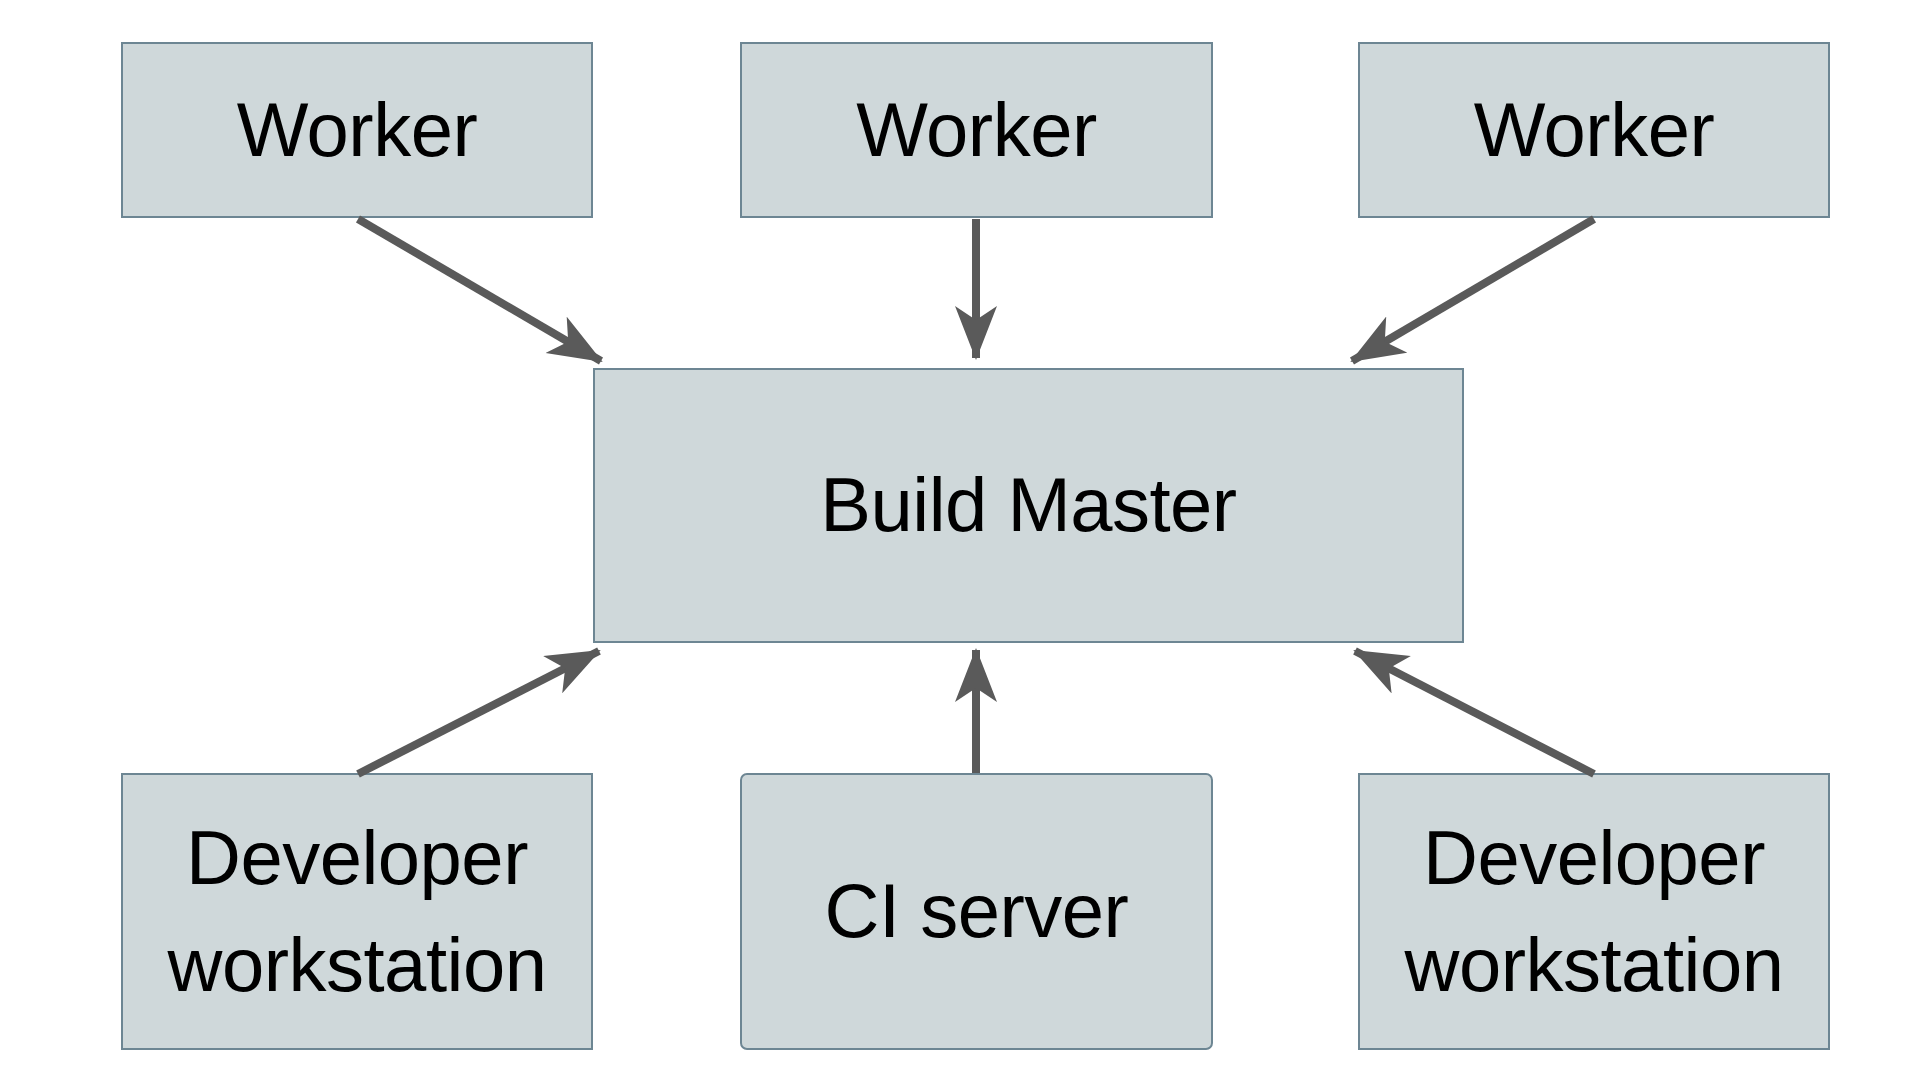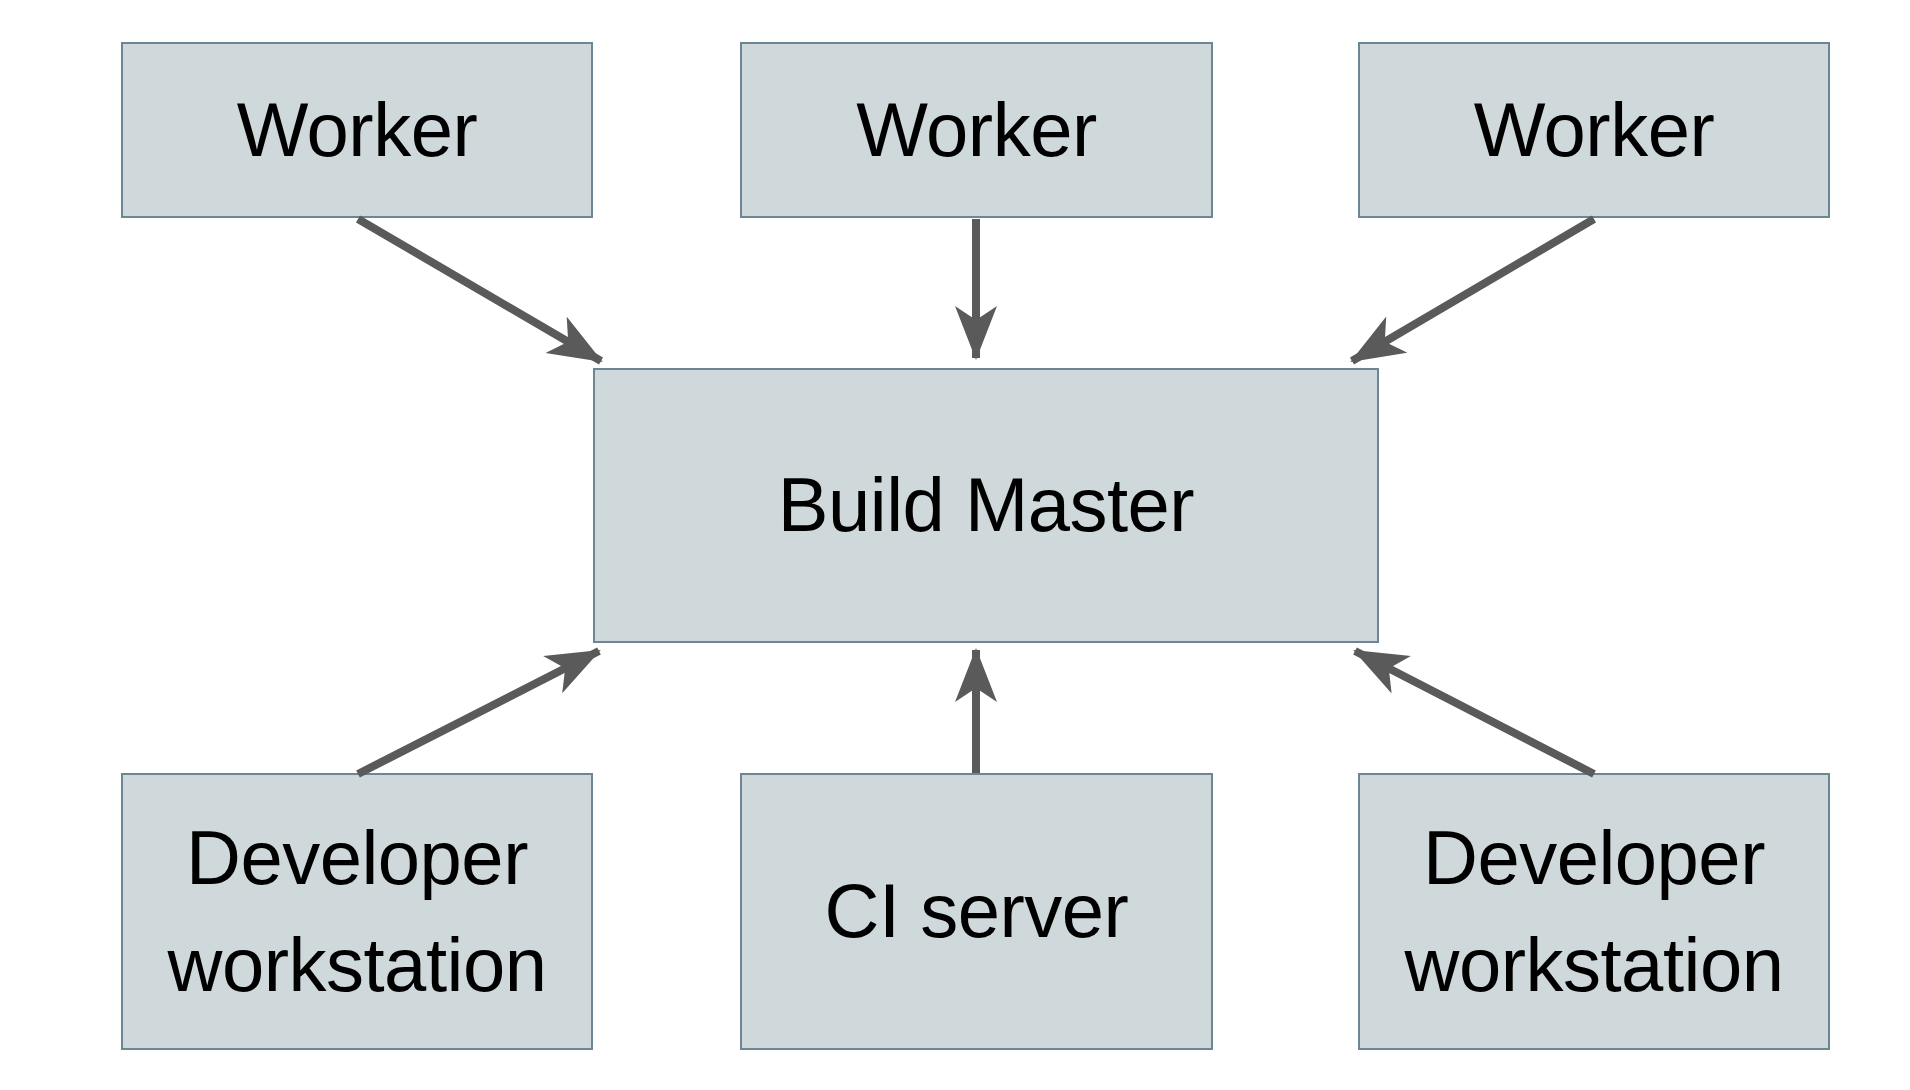--- a/index.html
+++ b/index.html
@@ -28,23 +28,23 @@
     text-align:center;
     color:var(--text);
     font-size:76px;
     line-height:1.4;
     letter-spacing:-0.5px;
     padding:8px 14px;
   }
   #worker-1{left:121px;top:42px;width:472px;height:176px;}
   #worker-2{left:740px;top:42px;width:473px;height:176px;}
   #worker-3{left:1358px;top:42px;width:472px;height:176px;}
-  #build-master{left:593px;top:368px;width:786px;height:275px;}
+  #build-master{left:593px;top:368px;width:871px;height:275px;}
   #developer-workstation-1{left:121px;top:773px;width:472px;height:277px;}
-  #ci-server{left:740px;top:773px;width:473px;height:277px;}
+  #ci-server{left:740px;top:773px;width:473px;height:277px;border-radius:7px;}
   #developer-workstation-2{left:1358px;top:773px;width:472px;height:277px;}
   svg.arrows{position:absolute;left:0;top:0;width:1910px;height:1090px;pointer-events:none;}
   svg.arrows line{stroke:var(--arrow);stroke-width:8;}
   svg.arrows .head{fill:var(--arrow);}
 </style>
 </head>
 <body>
 
 <div class="canvas">
 

